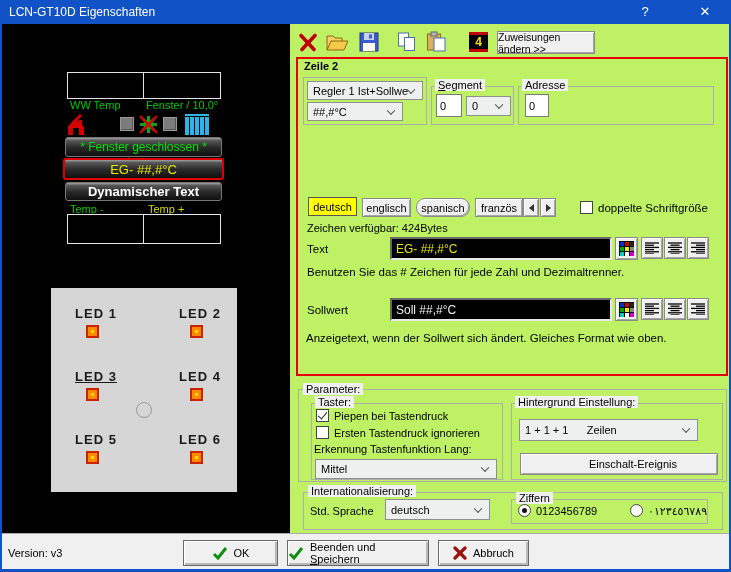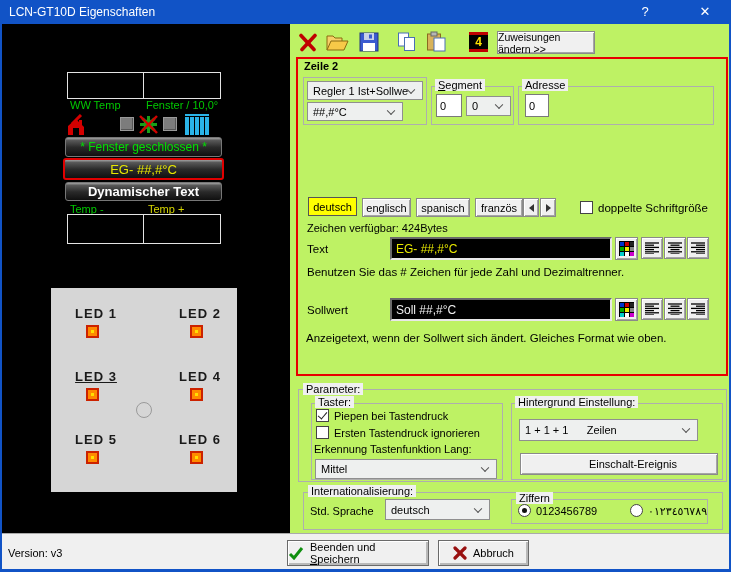--- a/index.html
+++ b/index.html
@@ -209,21 +209,21 @@
   <div class="abs group" style="left:518px;top:86px;width:196px;height:39px;"></div>
   <div class="abs glabel" style="left:522px;top:79px;">Adresse</div>
   <input class="abs tin" style="left: 525px; top: 94px; width: 24px; height: 23px;" value="0">
 
   <div class="abs tab active" style="left:308px;top:197px;width:49px;height:19px;">
     <span>deutsch</span>
   </div>
   <div class="abs tab" style="left:362px;top:198px;width:49px;height:19px;">
     <span>englisch</span>
   </div>
-  <div class="abs tab" style="left:416px;top:198px;width:54px;height:19px;">
+  <div class="abs tab" style="left:416px;top:198px;width:54px;height:19px;border-radius:9px;">
     <span>spanisch</span>
   </div>
   <div class="abs tab" style="left:475px;top:198px;width:48px;height:19px;">
     <span>französ</span>
   </div>
   <div class="abs btn3d" style="left:523px;top:198px;width:16px;height:19px;">
       <i class="tri-l"></i>
     </div>
   <div class="abs btn3d" style="left:540px;top:198px;width:16px;height:19px;">
       <i class="tri-r"></i>
@@ -378,20 +378,26 @@
   <div class="abs group" style="left:511px;top:499px;width:197px;height:25px;"></div>
   <div class="abs glabel" style="left:516px;top:492px;">Ziffern</div>
   <div class="radio sel" style="left:518px;top:504px;"></div>
   <div class="abs" style="left:536px;top:505px;">0123456789</div>
   <div class="radio" style="left:630px;top:504px;"></div>
   <div class="abs" style="left:648px;top:505px;" dir="ltr">٠١٢٣٤٥٦٧٨٩</div>
 
   <div class="abs footer"></div>
   <div class="abs" style="left:8px;top:547px;">Version: v3</div>
 
+  <div class="fbtn" style="left:183px;width:95px;">
+    <svg width="16" height="14" viewBox="0 0 16 14">
+        <polyline points="2,8 6,12 14,2" fill="none" stroke="#0f8f0f" stroke-width="3"></polyline>
+      </svg>
+    <span>OK</span>
+  </div>
   <div class="fbtn" style="left:287px;width:142px;">
     <svg width="16" height="14" viewBox="0 0 16 14">
         <polyline points="2,8 6,12 14,2" fill="none" stroke="#0f8f0f" stroke-width="3"></polyline>
       </svg>
     <span><span>Beenden und </span><span style="text-decoration:underline;">S</span><span>peichern</span></span>
   </div>
   <div class="fbtn" style="left:438px;width:91px;">
     <svg width="14" height="14" viewBox="0 0 14 14">
         <g stroke="#991111" stroke-width="3.2" stroke-linecap="round">
           <line x1="2" y1="2" x2="12" y2="12"></line>

